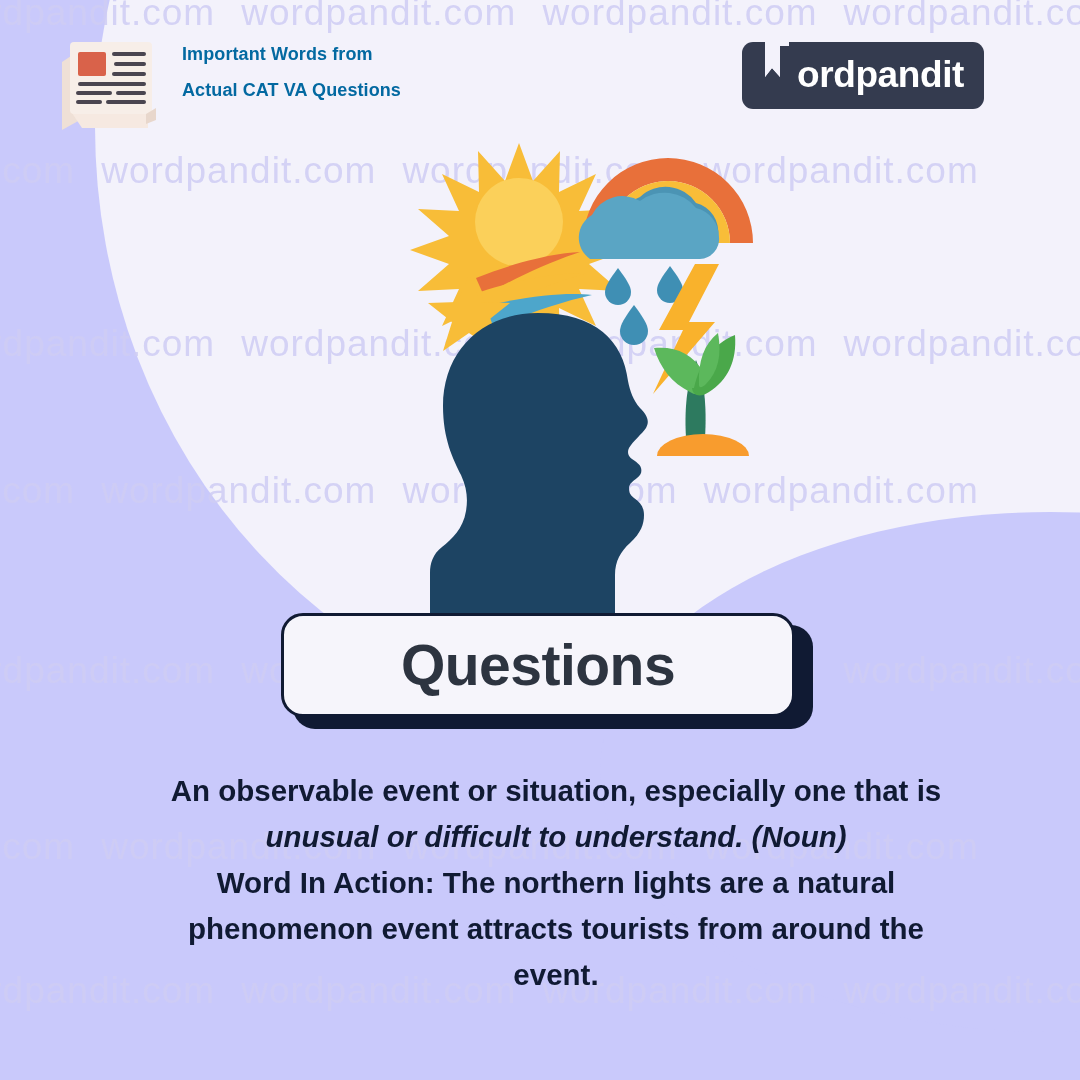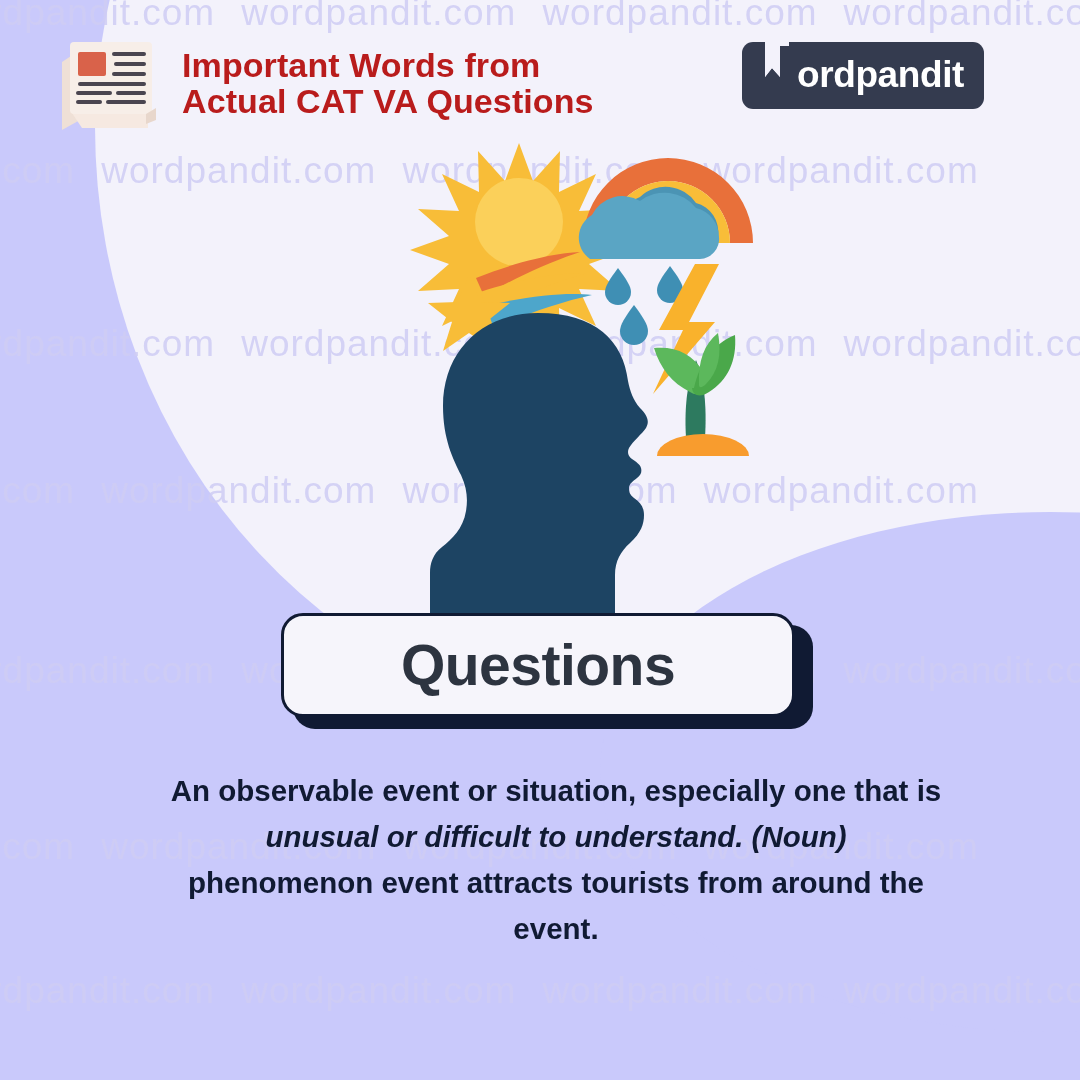--- a/index.html
+++ b/index.html
@@ -65,23 +65,23 @@
   .wm-row.alt{left:-200px;}
 
   
   .header{
     position:absolute;left:0;top:0;width:1080px;height:140px;z-index:10;
   }
   .news-icon{
     position:absolute;left:52px;top:32px;width:112px;height:98px;
   }
   .header-title{
-    position:absolute;left:182px;top:47px;
-    font-size:34px;line-height:36px;
-    font-weight:bold;color:#b91c1c;
+    position:absolute;left:182px;top:36px;
+    font-size:18px;line-height:36px;
+    font-weight:bold;color:#0369a1;
     letter-spacing:.1px;
   }
   .header-title .l2{display:block;}
   .logo{
     position:absolute;left:742px;top:42px;
     width:226px;height:67px;
     background:#343b4f;
     border-radius:11px;
     padding-left:16px;
   }
@@ -259,17 +259,18 @@
   <div class="word-wrap">
     <div class="word-shadow"></div>
     <div class="word-box">
       <span class="word-text">Questions</span>
     </div>
   </div>
 
   <div class="definition">
     <div>An observable event or situation, especially one that is</div>
     <div class="def-line2">unusual or difficult to understand. (Noun)</div>
+    <div class="wia">Word In Action: The northern lights are a natural</div>
     <div>phenomenon event attracts tourists from around the</div>
     <div>event.</div>
   </div>
 
 </div>
 
 </body></html>

